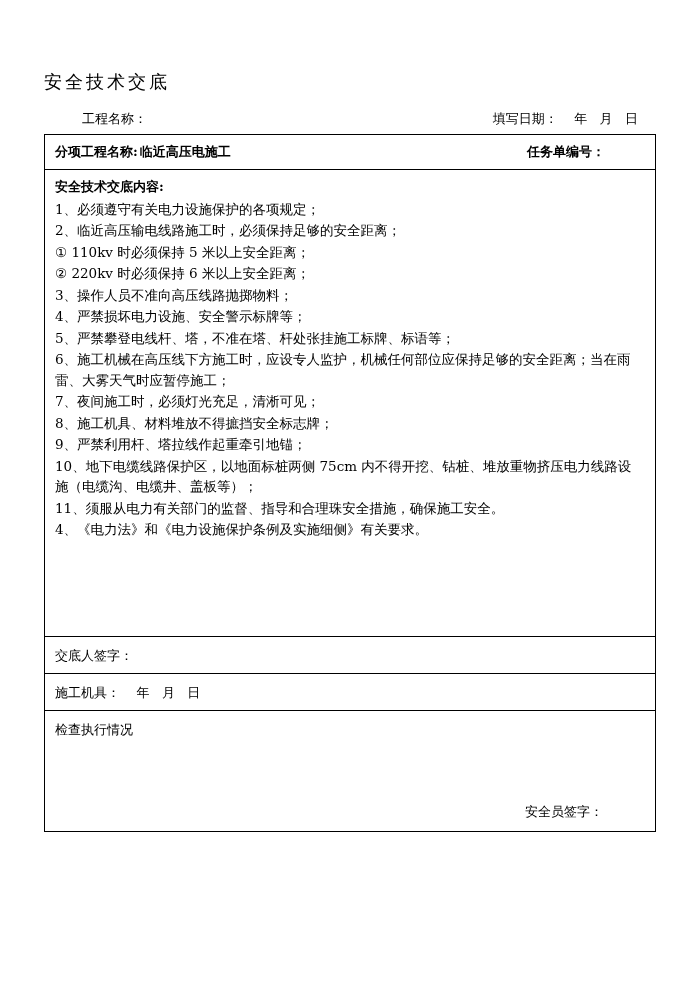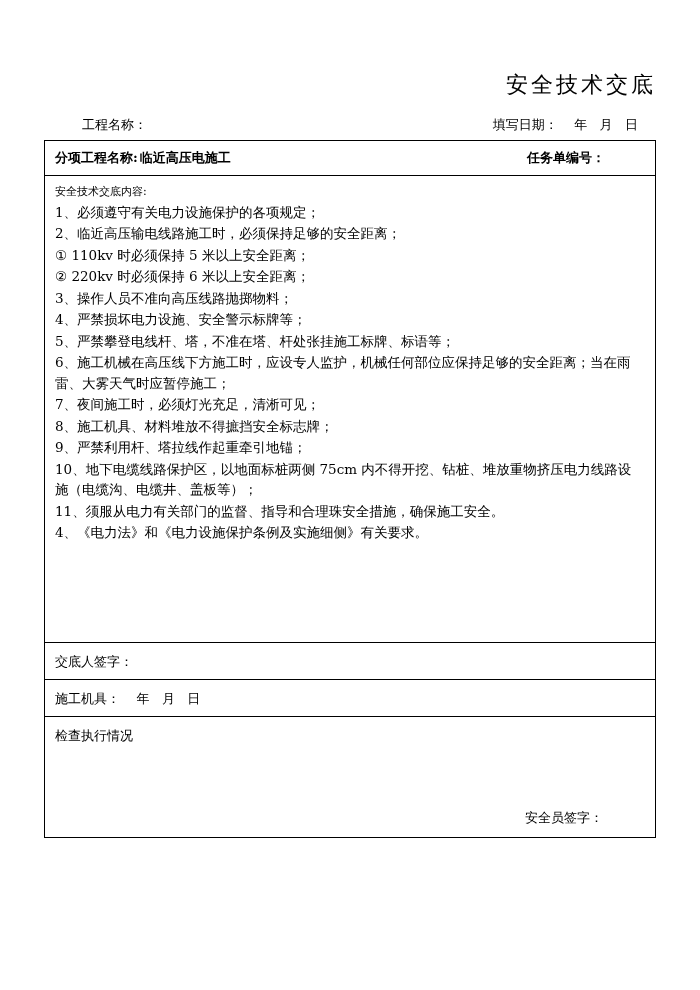--- a/index.html
+++ b/index.html
@@ -15,23 +15,23 @@
     position: relative;
   }
   .page {
     width: 700px;
     height: 990px;
     box-sizing: border-box;
     padding: 56px 44px 0 44px;
     position: relative;
   }
   .doc-title {
-    text-align: right;
+    text-align: left;
     font-family: "DejaVu Serif", "Liberation Serif", serif;
-    font-size: 22px;
+    font-size: 18px;
     letter-spacing: 3px;
     font-weight: normal;
     margin: 0 0 6px 0;
     padding-top: 14px;
   }
   .header-row {
     display: flex;
     align-items: flex-end;
     font-family: "DejaVu Serif", "Liberation Serif", serif;
     font-size: 13px;
@@ -68,22 +68,22 @@
   .row-subitem .value { font-weight: bold; margin-left: 2px; }
   .row-subitem .right {
     margin-left: auto;
     margin-right: 40px;
     font-weight: bold;
   }
   .content-cell {
     height: 466px;
   }
   .content-title {
-    font-weight: normal;
-    font-size: 11px;
+    font-weight: bold;
+    font-size: 13px;
     padding: 8px 0 2px 10px;
   }
   ol.content-list {
     list-style: none;
     margin: 0;
     padding: 0 14px 0 10px;
   }
   ol.content-list li {
     font-size: 13.5px;
     line-height: 1.52;

